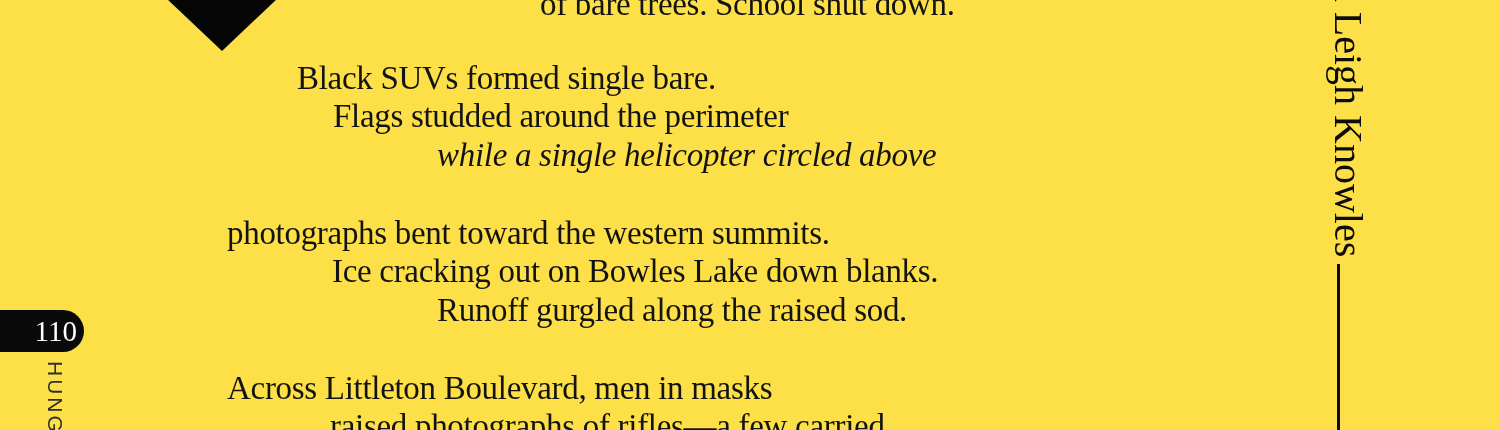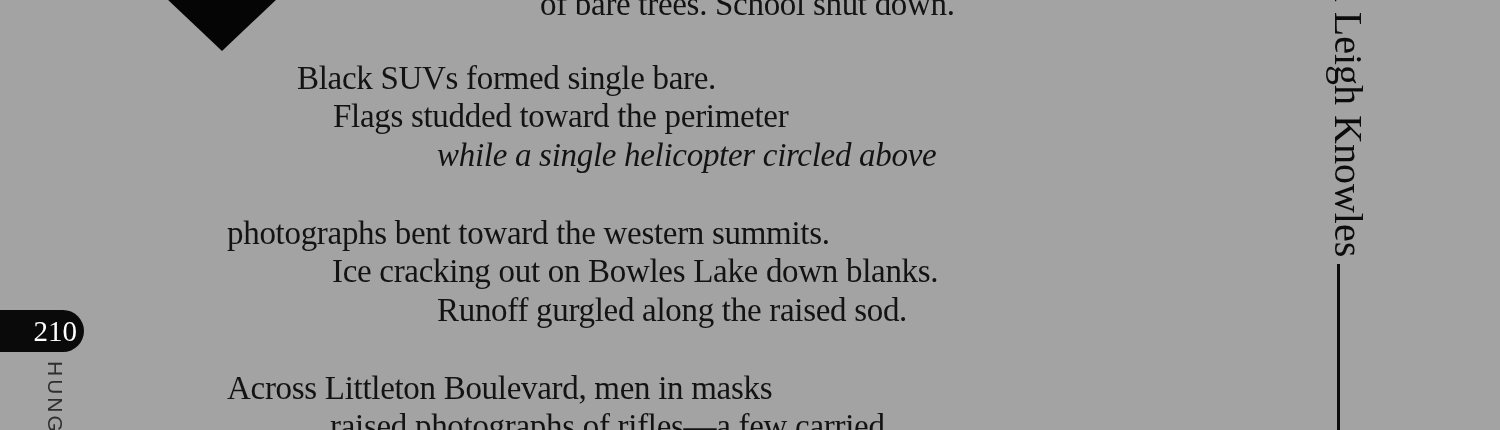--- a/index.html
+++ b/index.html
@@ -4,21 +4,21 @@
 <style>
   html, body {
     margin: 0;
     padding: 0;
     background: #ffffff;
   }
   #page {
     position: relative;
     width: 1500px;
     height: 430px;
-    background: #a3a3a3;
+    background: #fde047;
     overflow: hidden;
     font-family: "Liberation Serif", "DejaVu Serif", serif;
   }
 
   
   .diamond {
     position: absolute;
     left: 166px;
     top: -2px;
     width: 112px;
@@ -101,31 +101,31 @@
 </head>
 <body>
 
 <div id="page">
 
   <div class="diamond"></div>
 
   <div id="poem">
       <div class="poem-line" style="left: 540px; top: -12px;">of bare trees. School shut down.</div>
       <div class="poem-line" style="left: 297px; top: 62px;">Black SUVs formed single bare.</div>
-      <div class="poem-line" style="left: 333px; top: 100px;">Flags studded toward the perimeter</div>
+      <div class="poem-line" style="left: 333px; top: 100px;">Flags studded around the perimeter</div>
       <div class="poem-line" style="left: 437px; top: 139px; font-style: italic;">while a single helicopter circled above</div>
       <div class="poem-line" style="left: 227px; top: 217px;">photographs bent toward the western summits.</div>
       <div class="poem-line" style="left: 332px; top: 255px;">Ice cracking out on Bowles Lake down blanks.</div>
       <div class="poem-line" style="left: 437px; top: 294px;">Runoff gurgled along the raised sod.</div>
       <div class="poem-line" style="left: 227px; top: 372px;">Across Littleton Boulevard, men in masks</div>
       <div class="poem-line" style="left: 330px; top: 410px;">raised photographs of rifles—a few carried</div>
     </div>
 
   <div class="page-badge">
-    <span>210</span>
+    <span>110</span>
   </div>
 
   <div class="spine-title">HUNG</div>
 
   <div class="author-vertical">a Leigh Knowles</div>
 
   <div class="author-rule"></div>
 
 </div>
 

